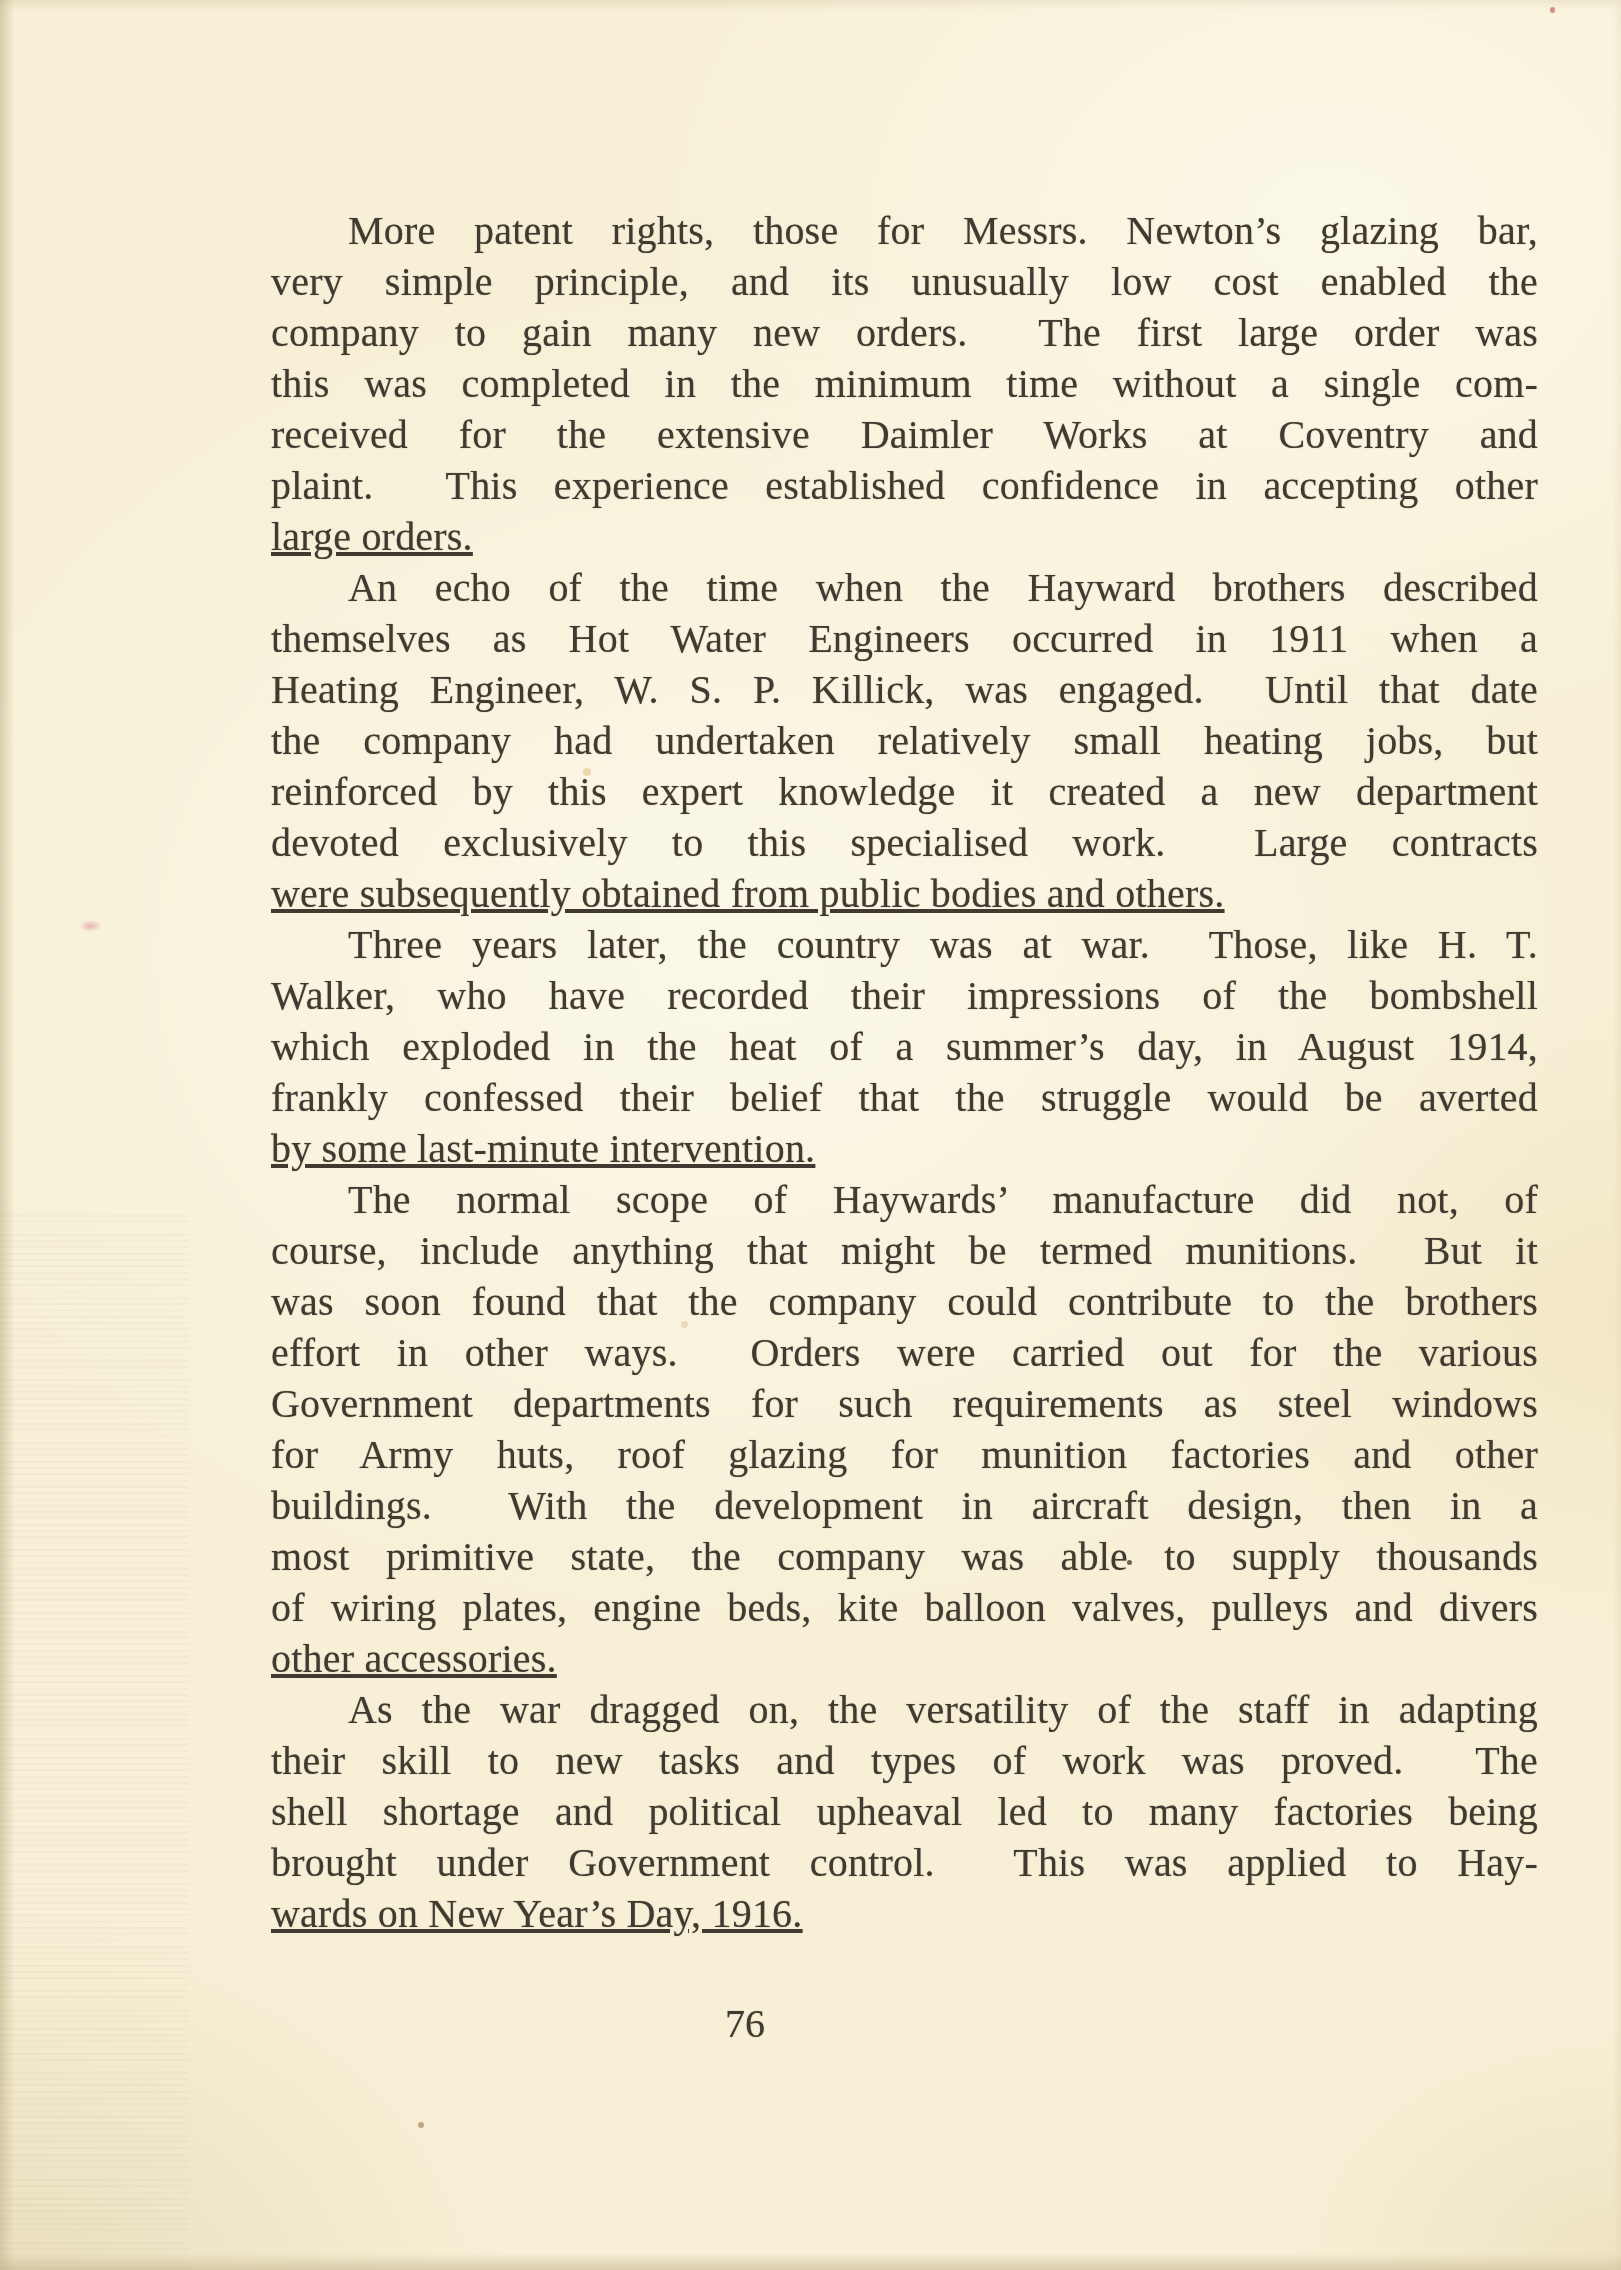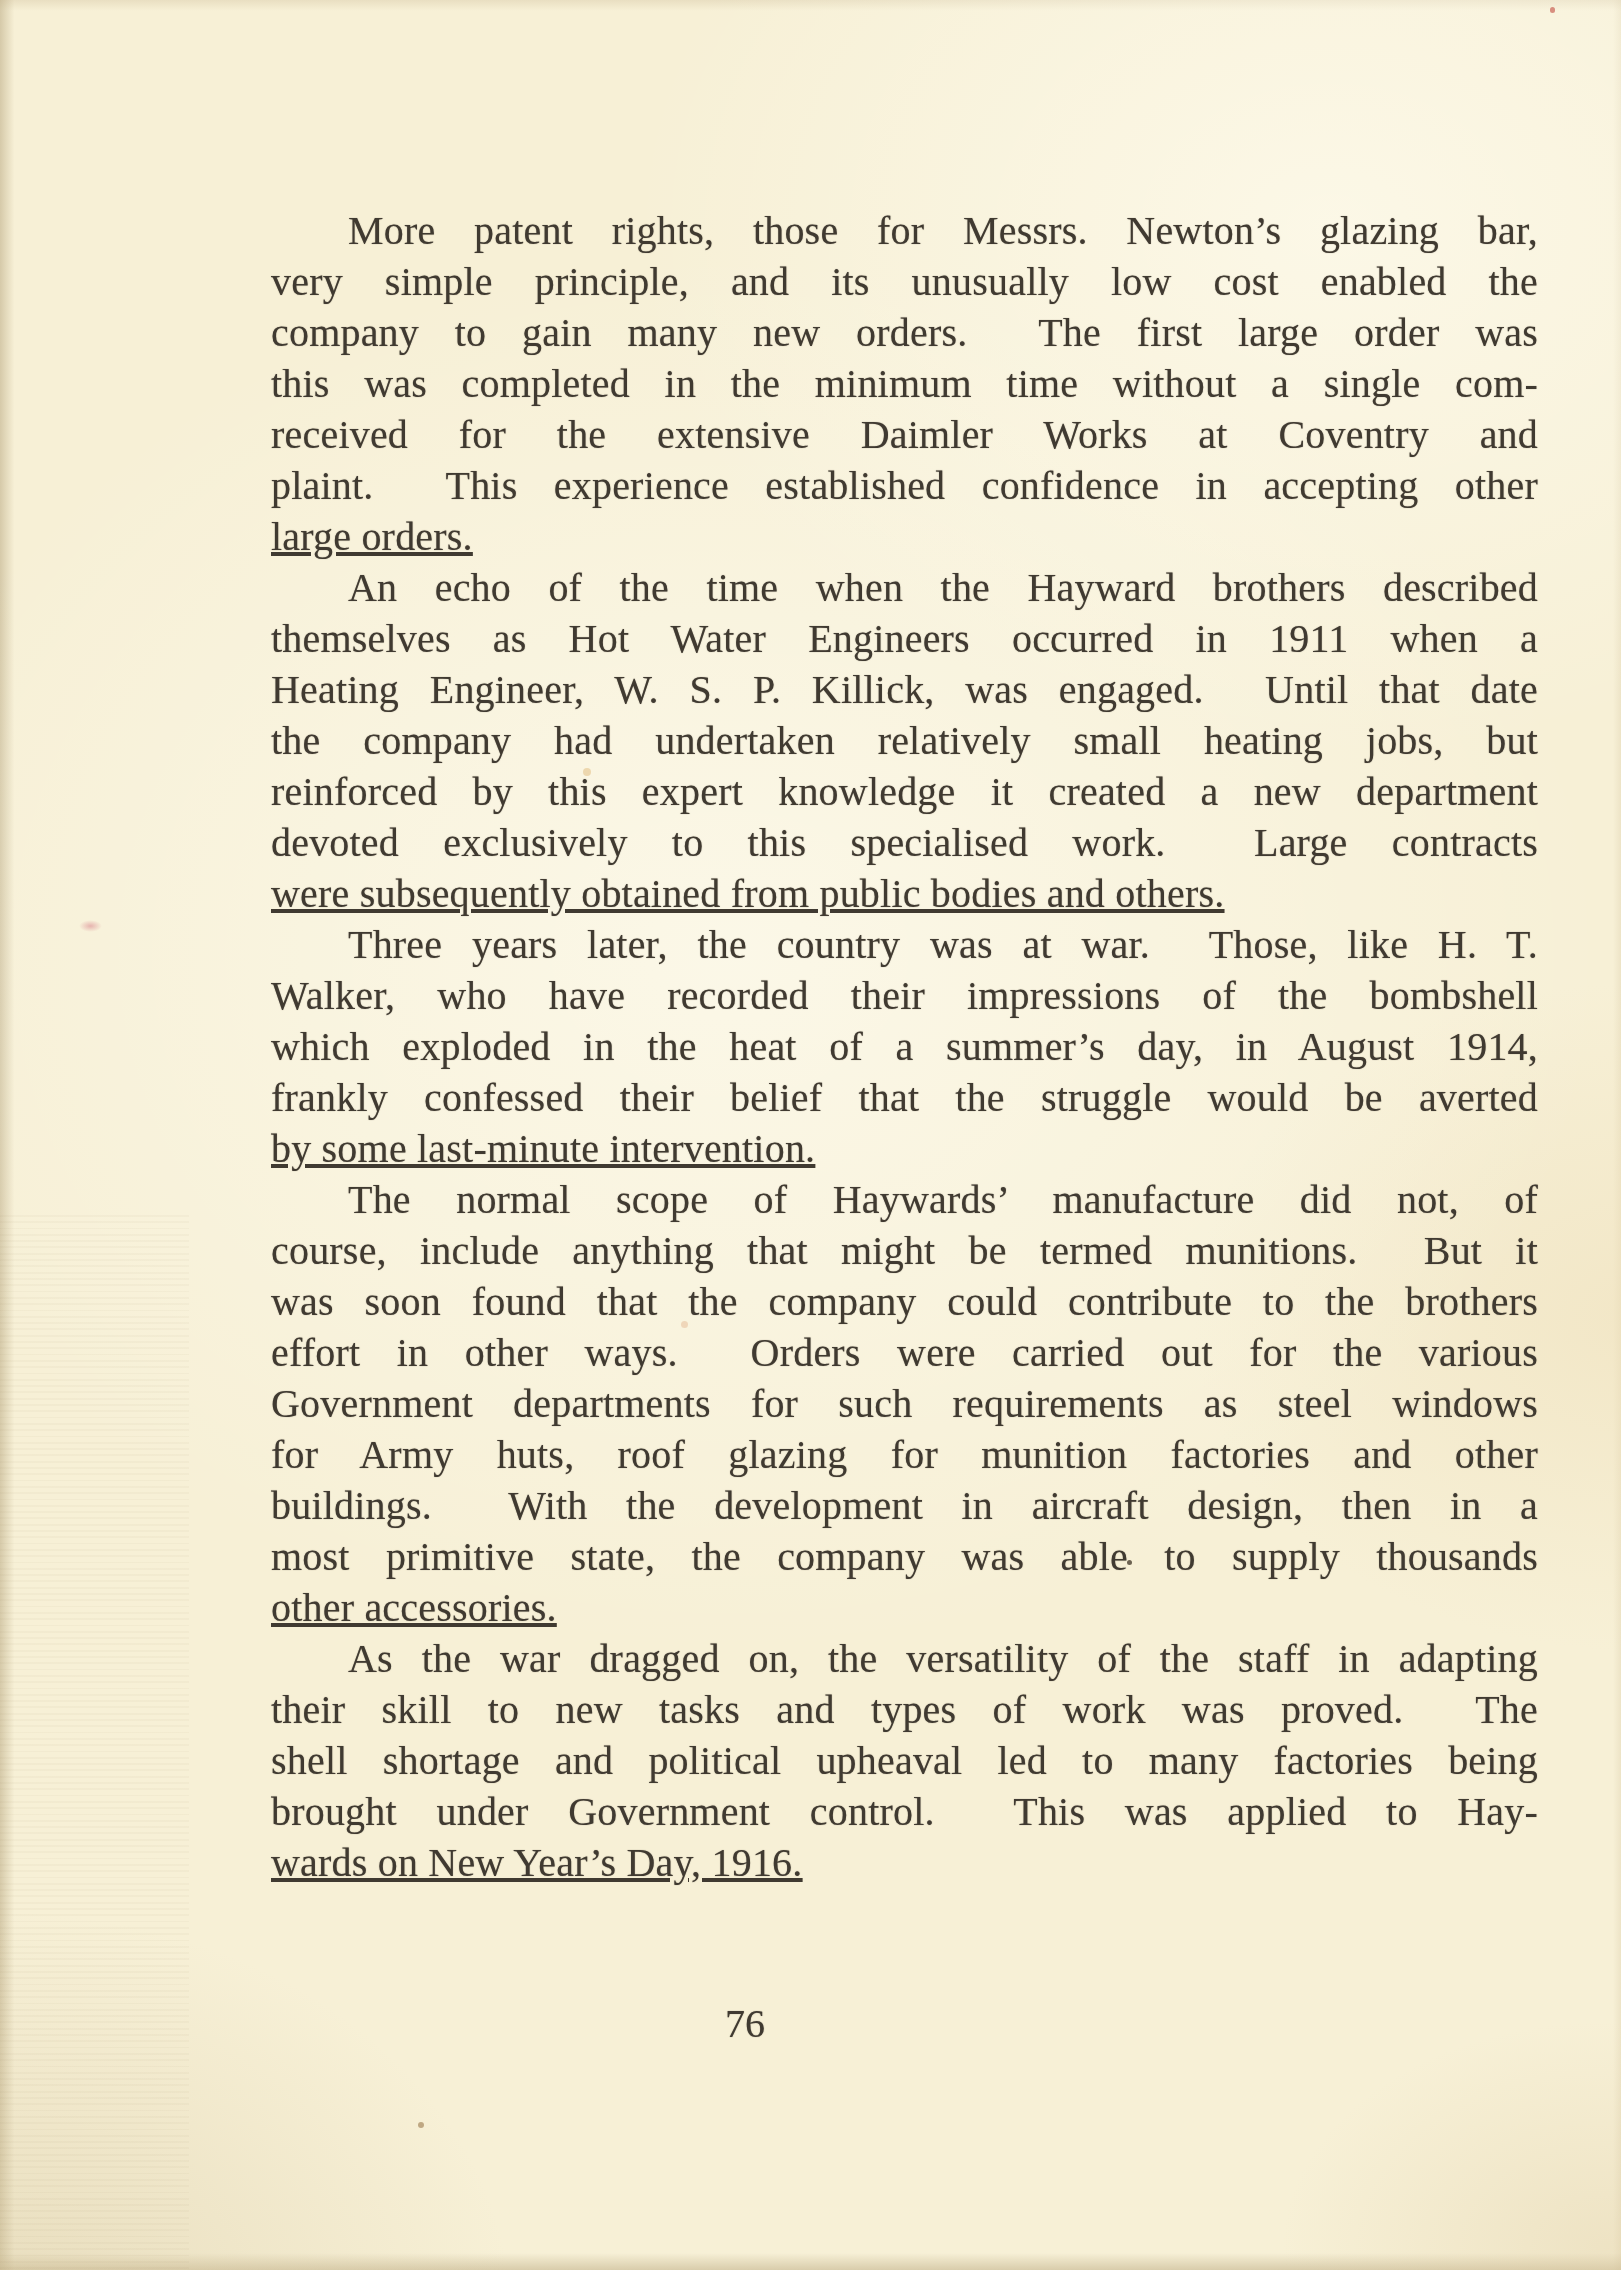--- a/index.html
+++ b/index.html
@@ -80,20 +80,21 @@
       <div class="line">frankly confessed their belief that the struggle would be averted</div>
       <div class="line last">by some last-minute intervention.</div>
       <div class="line indent">The normal scope of Haywards’ manufacture did not, of</div>
       <div class="line">course, include anything that might be termed munitions.&nbsp; But it</div>
       <div class="line">was soon found that the company could contribute to the brothers</div>
       <div class="line">effort in other ways.&nbsp; Orders were carried out for the various</div>
       <div class="line">Government departments for such requirements as steel windows</div>
       <div class="line">for Army huts, roof glazing for munition factories and other</div>
       <div class="line">buildings.&nbsp; With the development in aircraft design, then in a</div>
       <div class="line">most primitive state, the company was able to supply thousands</div>
+      <div class="line">of wiring plates, engine beds, kite balloon valves, pulleys and divers</div>
       <div class="line last">other accessories.</div>
       <div class="line indent">As the war dragged on, the versatility of the staff in adapting</div>
       <div class="line">their skill to new tasks and types of work was proved.&nbsp; The</div>
       <div class="line">shell shortage and political upheaval led to many factories being</div>
       <div class="line">brought under Government control.&nbsp; This was applied to Hay-</div>
       <div class="line last">wards on New Year’s Day, 1916.</div>
     </div>
 
   <div class="page-number">76</div>
 

